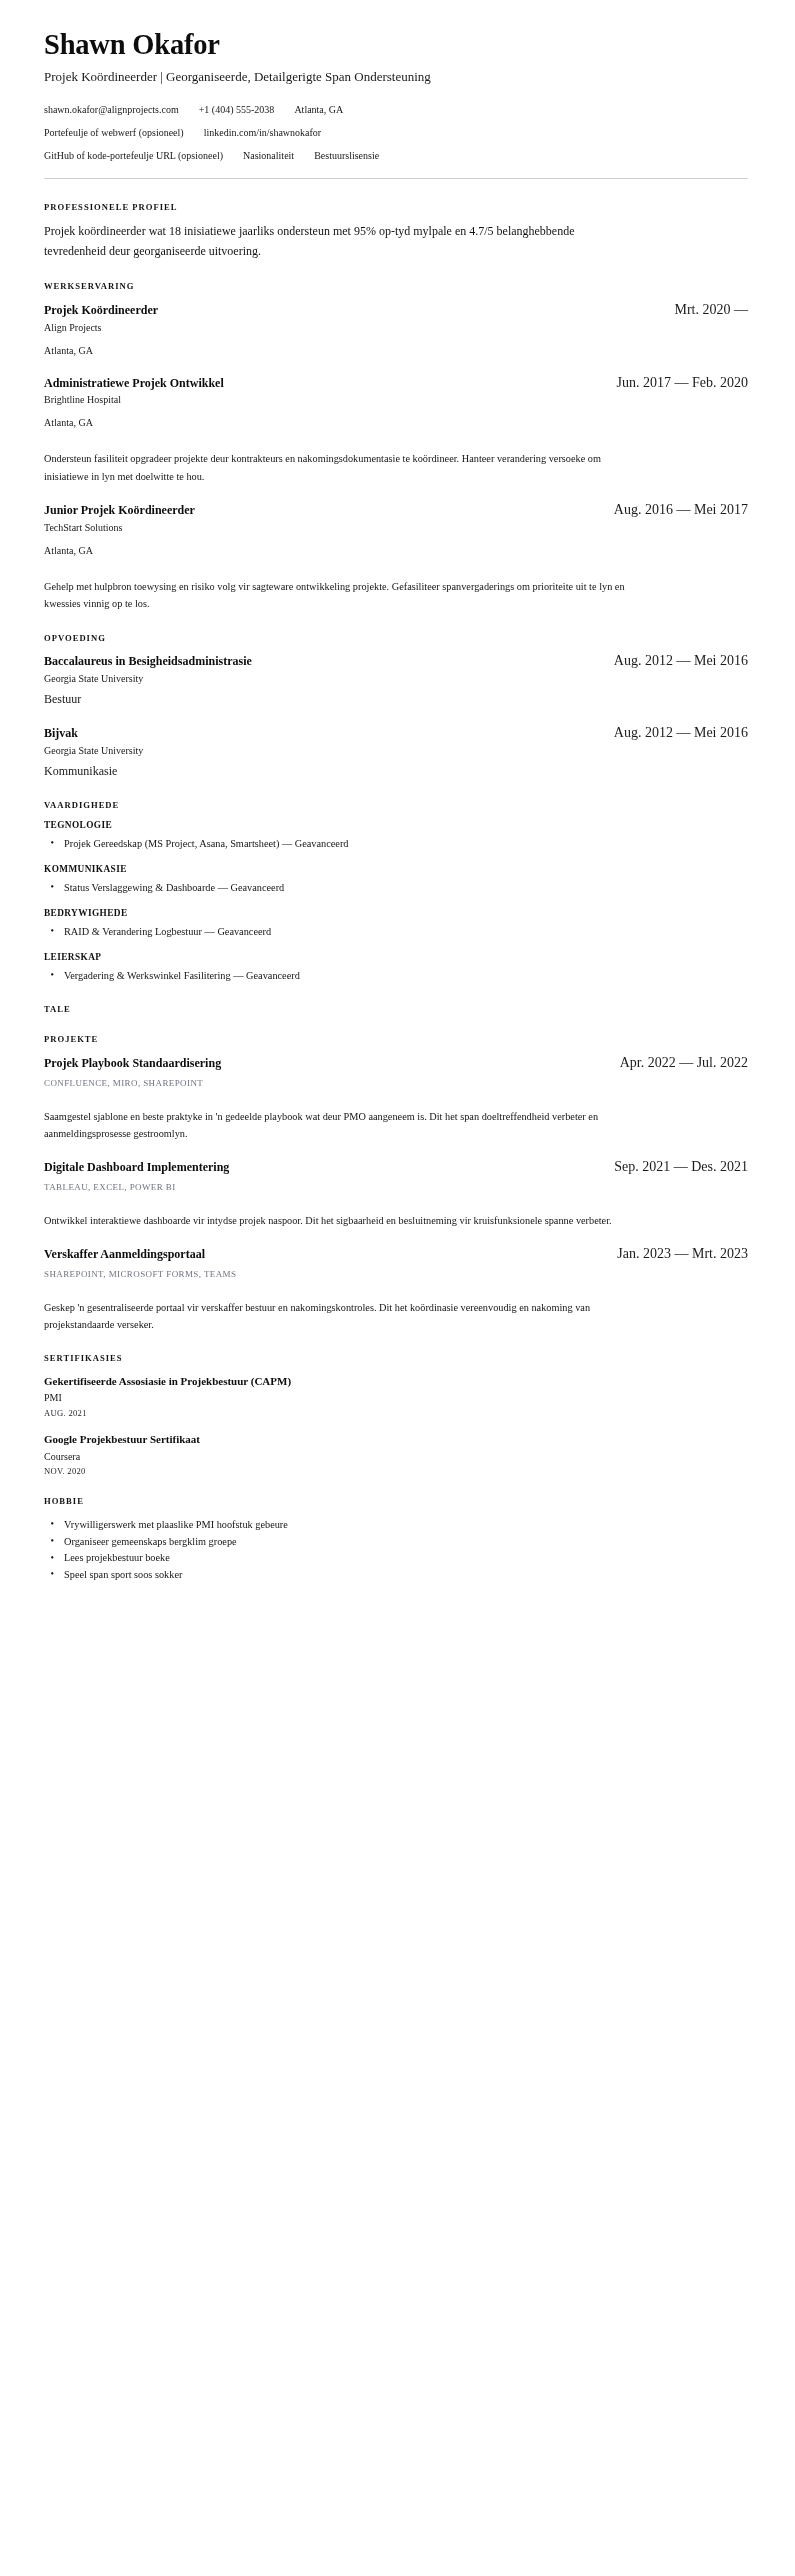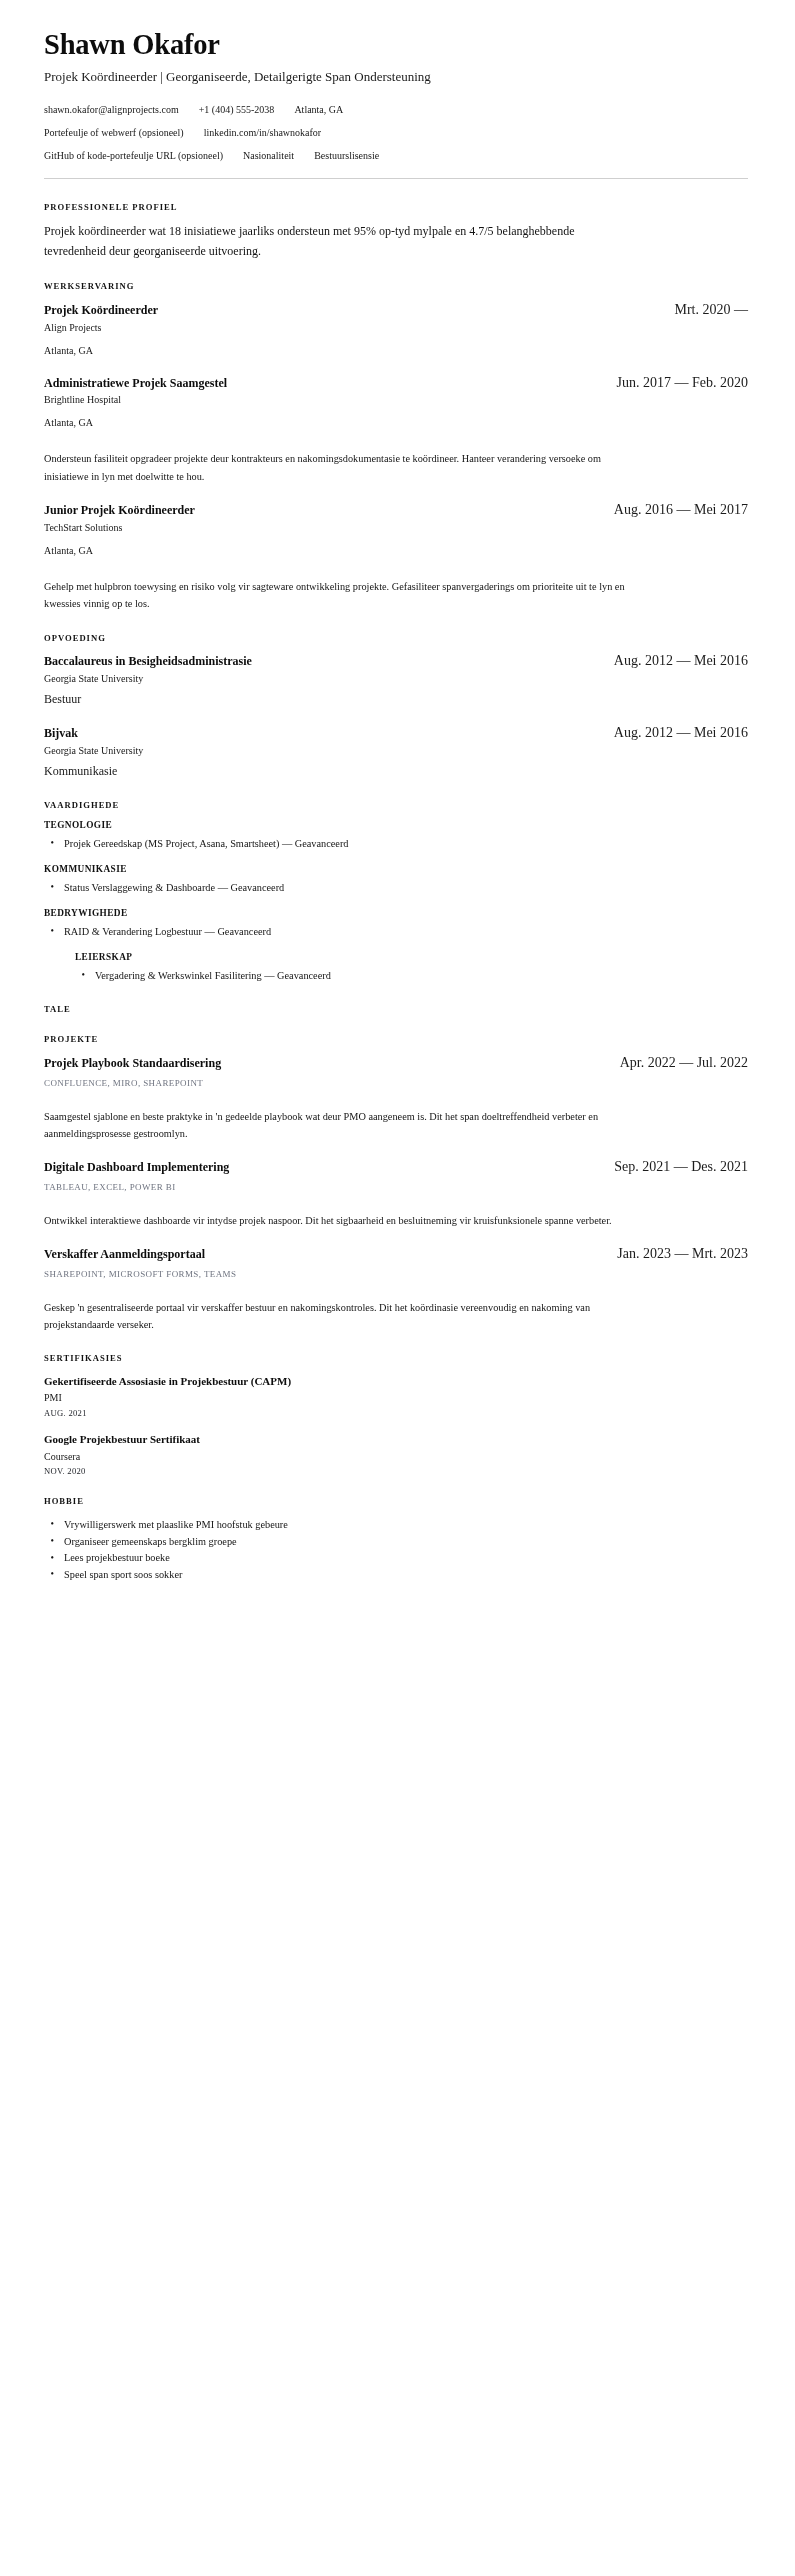--- a/index.html
+++ b/index.html
@@ -121,21 +121,21 @@
     max-width: 597px;
   }
   .tofu {
     font-family: "DejaVu Sans Mono", monospace;
     font-size: 8.6px;
     letter-spacing: 0;
   }
 
   
   .skill-group { margin-bottom: 12px; }
-  .skill-group:last-child { margin-bottom: 0; margin-left: 31px; }
+  .skill-group:last-child { margin-bottom: 0; }
   .skill-group-title {
     font-size: 9.3px;
     font-weight: 700;
     letter-spacing: 0.4px;
     text-transform: uppercase;
     color: #111111;
     margin: 0 0 5.3px 0;
   }
   ul.bullets {
     list-style: none;
@@ -229,21 +229,21 @@
         <div class="entry">
           <div class="entry-head">
             <div class="entry-title">Projek Koördineerder</div>
             <div class="entry-date">Mrt. 2020 —</div>
           </div>
           <div class="entry-org">Align Projects</div>
           <div class="entry-loc">Atlanta, GA</div>
         </div>
         <div class="entry">
           <div class="entry-head">
-            <div class="entry-title">Administratiewe Projek Saamgestel</div>
+            <div class="entry-title">Administratiewe Projek Ontwikkel</div>
             <div class="entry-date">Jun. 2017 — Feb. 2020</div>
           </div>
           <div class="entry-org">Brightline Hospital</div>
           <div class="entry-loc">Atlanta, GA</div>
           <div class="entry-desc">Ondersteun fasiliteit opgradeer projekte deur kontrakteurs en nakomingsdokumentasie te koördineer. Hanteer verandering versoeke om inisiatiewe in lyn met doelwitte te hou.</div>
         </div>
         <div class="entry">
           <div class="entry-head">
             <div class="entry-title">Junior Projek Koördineerder</div>
             <div class="entry-date">Aug. 2016 — Mei 2017</div>

